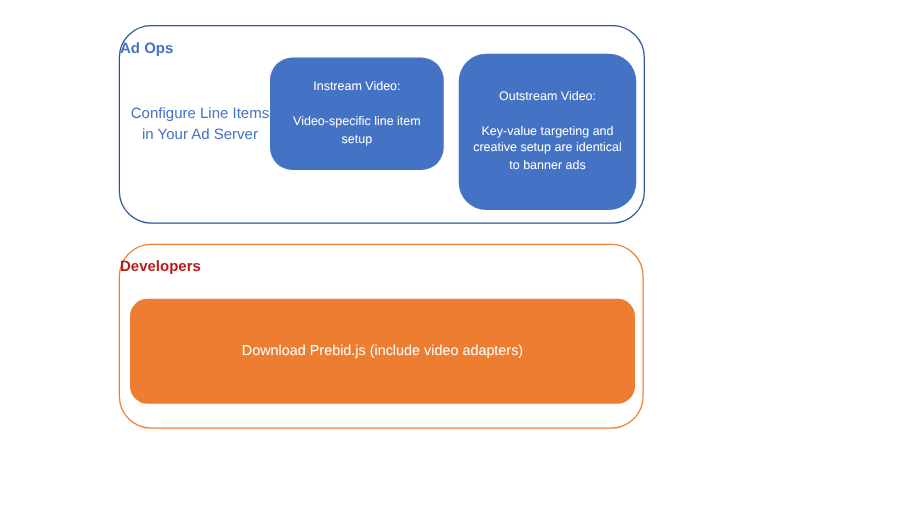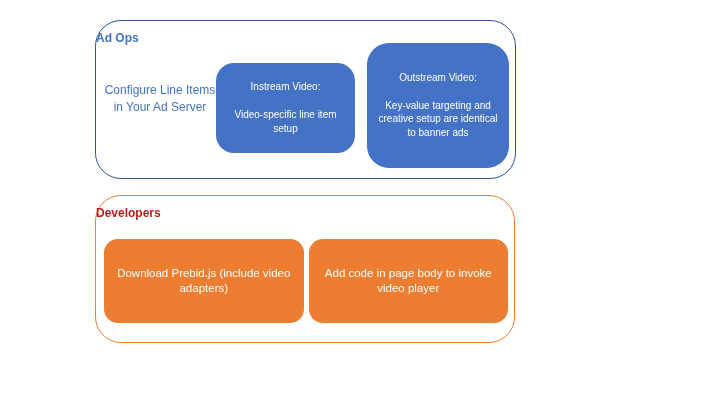--- a/index.html
+++ b/index.html
@@ -68,21 +68,21 @@
     text-align: center;
     color: #ffffff;
     font-size: 10px;
     line-height: 1.38;
     white-space: pre-line;
     padding: 4px 8px;
   }
   .fill-box.blue { background: #4472C4; }
   .fill-box.instream {
     left: 120px;
-    top: 42px;
+    top: 25px;
     width: 139px;
     height: 90px;
     border-radius: 18px;
   }
   .fill-box.outstream {
     left: 271px;
     top: 22px;
     width: 142px;
     height: 125px;
     border-radius: 22px;
@@ -125,17 +125,16 @@
 Video-specific line item setup</div>
     <div class="fill-box blue outstream">Outstream Video:
 
 Key-value targeting and creative setup are identical to banner ads</div>
   </div>
 
   <div class="group devs">
     <div class="group-title">Developers</div>
     <div class="dev-row">
       <div class="dev-box">Download Prebid.js (include video adapters)</div>
-      <div class="dev-box">Add code in page body to invoke video player</div>
     </div>
   </div>
 
 </div>
 
 </body></html>

